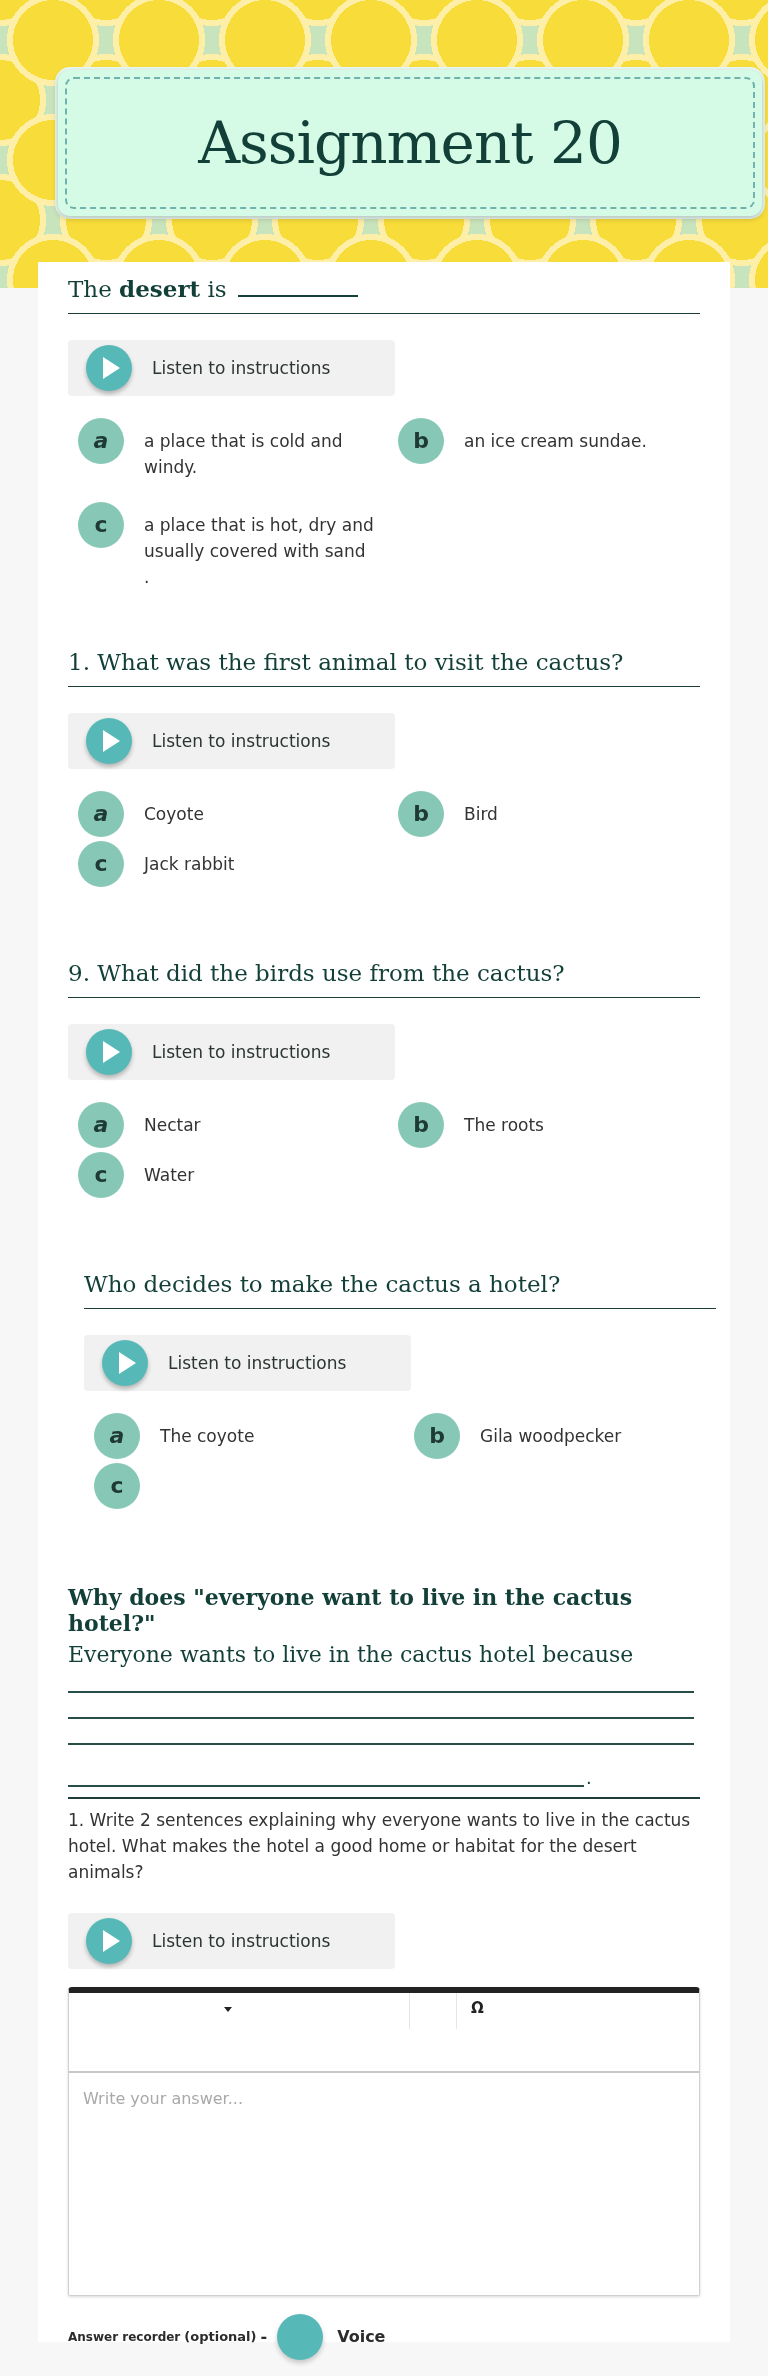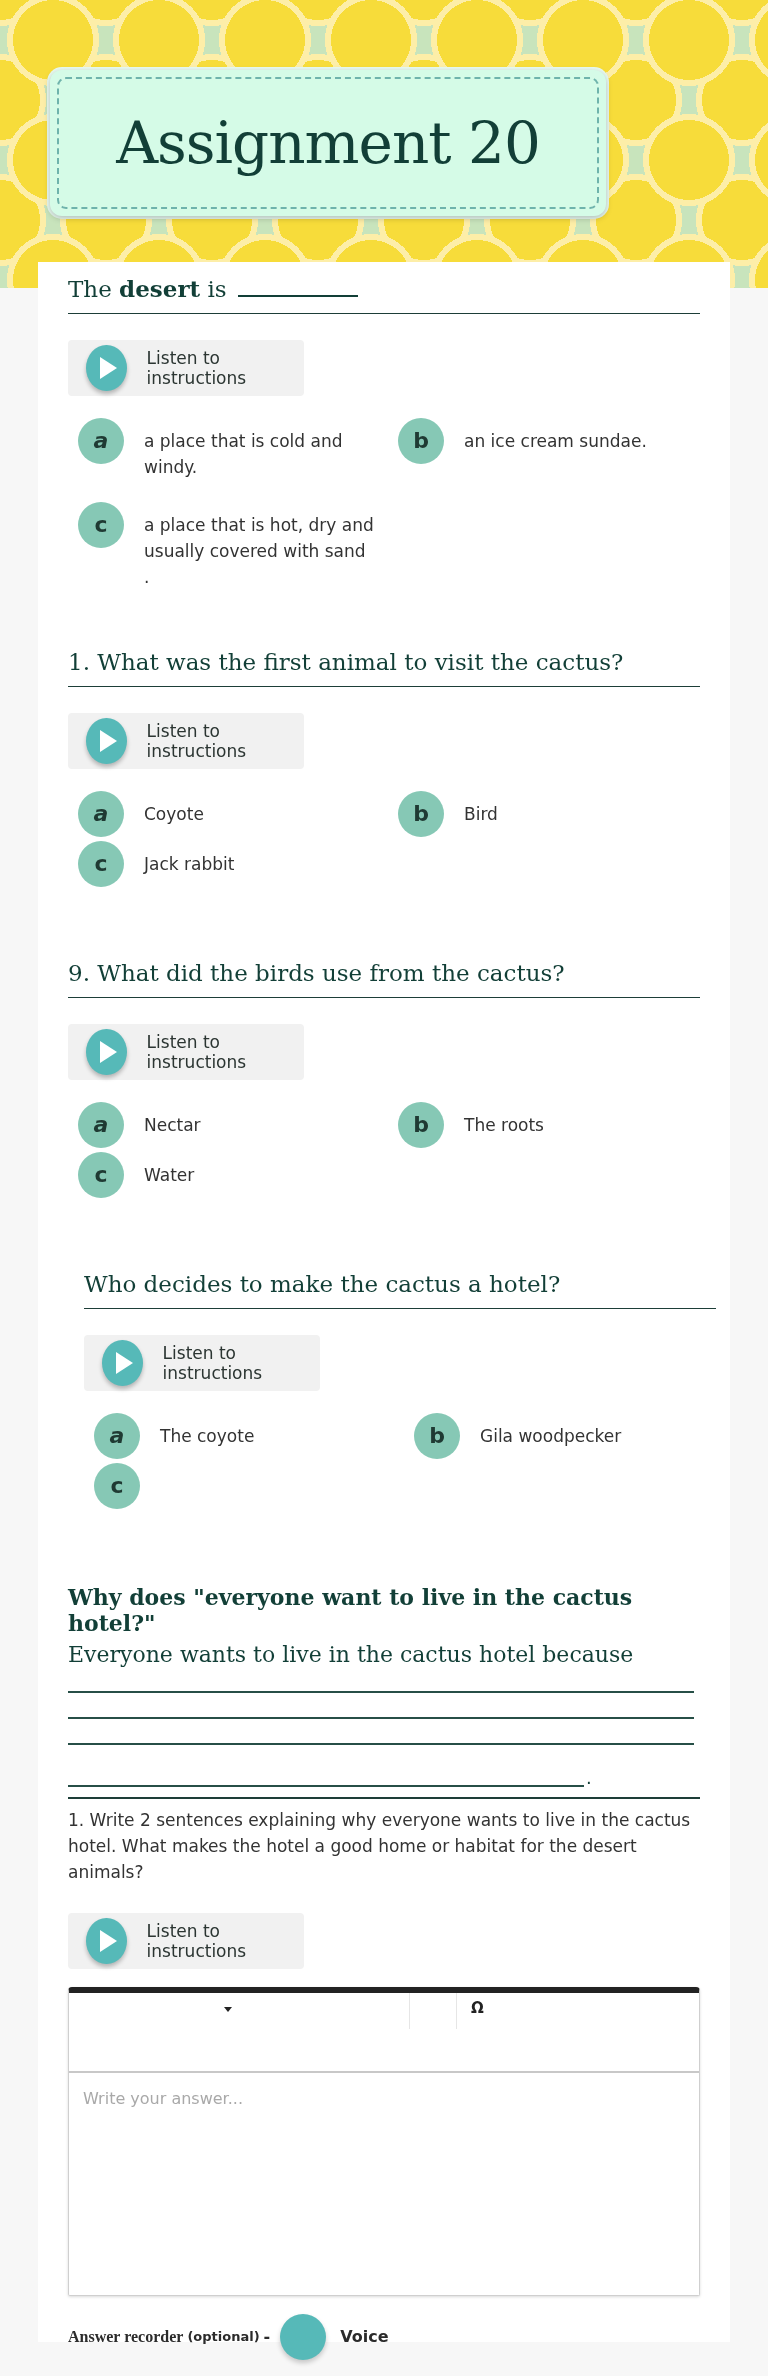--- a/index.html
+++ b/index.html
@@ -16,21 +16,21 @@
     position: absolute; left: 0; top: 0; width: 768px; height: 288px;
     background-color: #c8e4bc;
     background-image:
       radial-gradient(circle at 50% 50%, #f7dc3a 0 40px, #fdeea8 40px 46px, transparent 46px),
       radial-gradient(circle at 50% 50%, #f7dc3a 0 40px, #fdeea8 40px 46px, transparent 46px);
     background-size: 106px 120px, 106px 120px;
     background-position: 0 -20px, 53px 40px;
     overflow: hidden;
   }
   .title-card {
-    position: absolute; left: 50px; top: 70px; width: 556px; height: 146px;
+    position: absolute; left: 58px; top: 70px; width: 704px; height: 146px;
     background: #d5fbe7;
     border-radius: 12px;
     box-shadow: 0 2px 6px rgba(0,0,0,0.25), 0 0 0 3px #e9fbf2;
     padding: 7px;
   }
   .title-card-inner {
     width: 100%; height: 100%;
     border: 2px dashed #6fb3ac;
     border-radius: 9px;
     display: flex; align-items: center; justify-content: center;
@@ -52,21 +52,21 @@
     font-size: 23px;
     color: #123f37;
     padding-bottom: 8px;
     border-bottom: 1.5px solid #1d3e38;
     line-height: 1.3;
   }
   .q-title b { font-weight: bold; }
   .blank { display:inline-block; width: 120px; border-bottom: 2px solid #123f37; height: 20px; vertical-align: baseline; margin-left: 4px; }
   .listen {
     margin-top: 26px;
-    width: 236px; height: 56px;
+    width: 327px; height: 56px;
     background: #f1f1f1;
     border-radius: 4px;
     display: flex; align-items: center;
     padding-left: 18px;
     cursor: pointer;
   }
   .play {
     width: 46px; height: 46px; border-radius: 50%;
     background: #56b9b8;
     box-shadow: 0 3px 4px rgba(0,0,0,0.25);
@@ -139,21 +139,21 @@
   .tb-sep2 { position: absolute; left: 387px; top: 0; width: 1px; height: 36px; background: #e6e6e6; }
   .tb-omega { position: absolute; left: 402px; top: 6px; font-size: 15px; font-weight: bold; color: #222; cursor: pointer; }
   .answer {
     width: 100%; height: 218px; border: none; outline: none; resize: none;
     padding: 16px 14px;
     font-family: "DejaVu Sans", sans-serif; font-size: 16px; color: #333;
     background: #fff;
   }
   .answer::placeholder { color: #a9a9a9; }
   .recorder { display: flex; align-items: center; margin-top: 18px; }
-  .rec-label { font-size: 16px; font-weight: bold; color: #2b2b2b; font-family: Liberation Serif, serif; }
+  .rec-label { font-size: 12px; font-weight: bold; color: #2b2b2b; }
   .rec-opt { font-size: 13px; font-weight: bold; color: #2b2b2b; margin-left: 4px; }
   .rec-dash { font-size: 16px; font-weight: bold; color: #2b2b2b; margin-left: 4px; }
   .rec-btn {
     width: 46px; height: 46px; border-radius: 50%;
     background: #56b9b8; box-shadow: 0 3px 5px rgba(0,0,0,0.2);
     margin-left: 10px; cursor: pointer;
   }
   .rec-voice { font-size: 16px; font-weight: bold; color: #2b2b2b; margin-left: 14px; }
 </style>
 </head>

